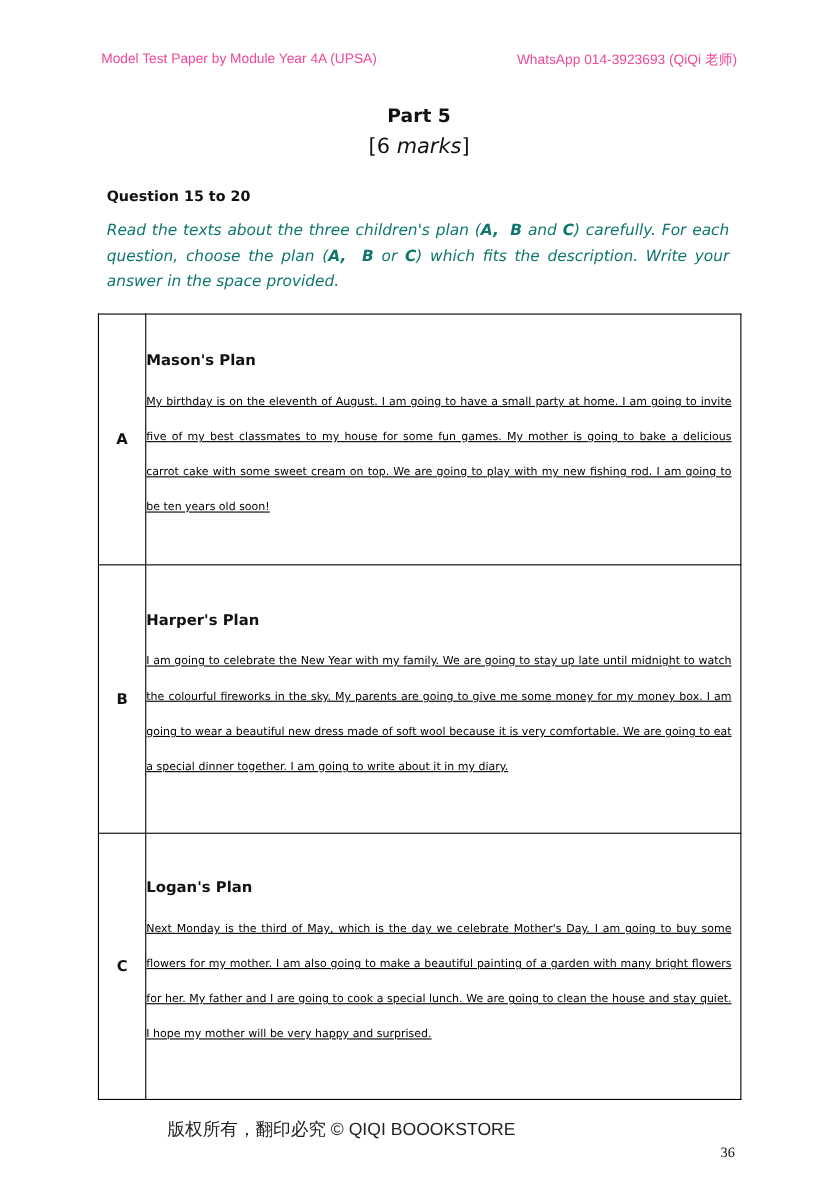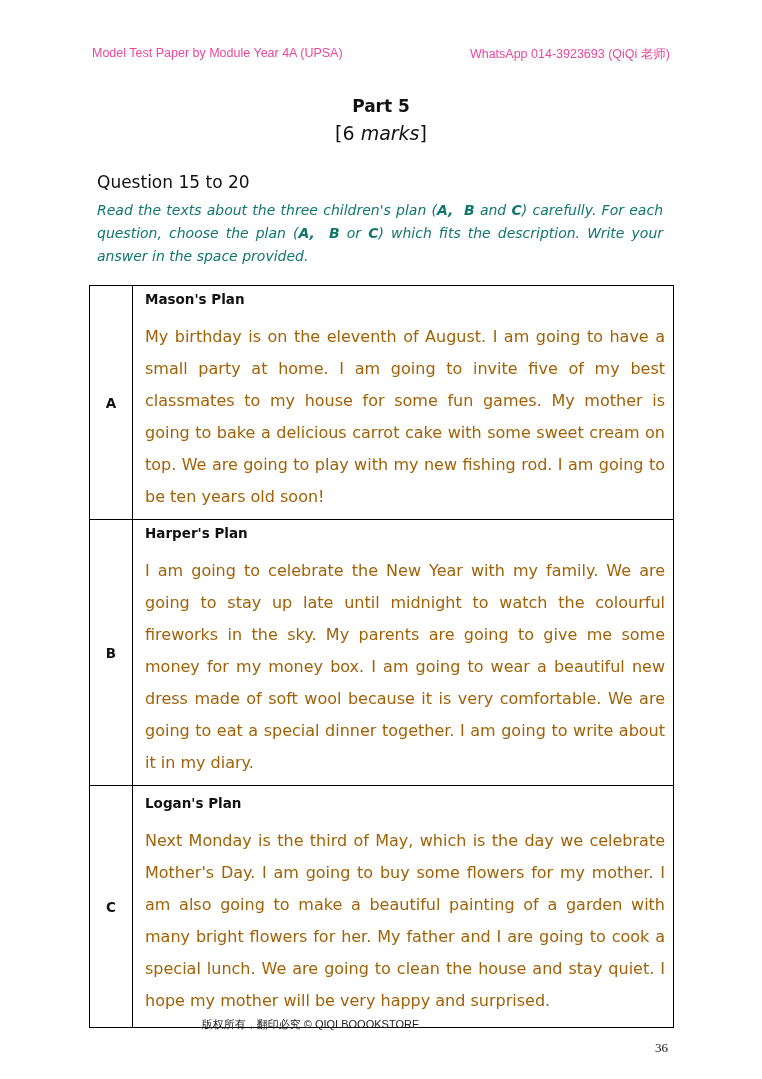--- a/index.html
+++ b/index.html
@@ -3,34 +3,34 @@
 <meta charset="utf-8">
 <style>
   html, body { margin: 0; padding: 0; background: #ffffff; }
   body { width: 762px; height: 1079px; position: relative; overflow: hidden; color: #111; font-family: "DejaVu Sans", sans-serif; }
   .hdr { position: absolute; top: 46px; font-size: 12.5px; color: #ec4899; font-family: "Liberation Sans", sans-serif; }
   .hdr-left { left: 92px; }
   .hdr-right { right: 92px; }
   .part-title { position: absolute; top: 96px; left: 0; width: 762px; text-align: center; font-weight: bold; font-size: 17px; }
   .part-marks { position: absolute; top: 122px; left: 0; width: 762px; text-align: center; font-size: 19px; }
   .part-marks i { font-style: italic; }
-  .q-title { position: absolute; top: 172px; left: 97px; font-weight: normal; font-size: 17px; text-align: center; }
+  .q-title { position: absolute; top: 172px; left: 97px; font-weight: bold; font-size: 13px; text-align: center; }
   .instr { position: absolute; top: 199px; left: 97px; width: 566px; font-style: italic; font-size: 14px; line-height: 23px; text-align: justify; color: #0f766e; }
   .instr b { font-weight: bold; }
   table.plans { position: absolute; top: 285px; left: 89px; width: 585px; border-collapse: collapse; }
   table.plans td { border: 1.3px solid #000; vertical-align: middle; }
   td.letter { width: 40px; text-align: center; font-weight: bold; font-size: 13.5px; }
-  td.content { padding: 3px 8px 6px 12px; }
+  td.content { padding: 3px 8px 6px 0; }
   .plan-title { font-weight: bold; font-size: 13.5px; margin: 2px 0 14px 0; }
-  .plan-body { font-size: 16px; line-height: 32px; text-align: justify; color: #a16207; }
+  .plan-body { font-size: 10px; line-height: 32px; text-align: justify; color: #000000; text-decoration: underline; }
   .row-a td { height: 218px; }
   .row-b td { height: 234px; }
   .row-c td { height: 232px; }
   .page-num { position: absolute; top: 1040px; right: 94px; font-size: 13px; font-family: Liberation Serif, serif; margin-left: 15px; }
-  .footer { position: absolute; top: 1017px; left: 0; width: 621px; text-align: center; font-size: 11px; font-family: "Liberation Sans", sans-serif; color: #222; }
+  .footer { position: absolute; top: 1017px; left: 0; width: 621px; text-align: center; font-size: 16px; font-family: "Liberation Sans", sans-serif; color: #222; }
 </style>
 </head>
 <body>
 
 <div class="hdr hdr-left">Model Test Paper by Module Year 4A (UPSA)</div>
 <div class="hdr hdr-right">WhatsApp 014-3923693 (QiQi 老师)</div>
 
 <div class="part-title">Part 5</div>
 <div class="part-marks"><span>[6 </span><i>marks</i><span>]</span></div>
 

